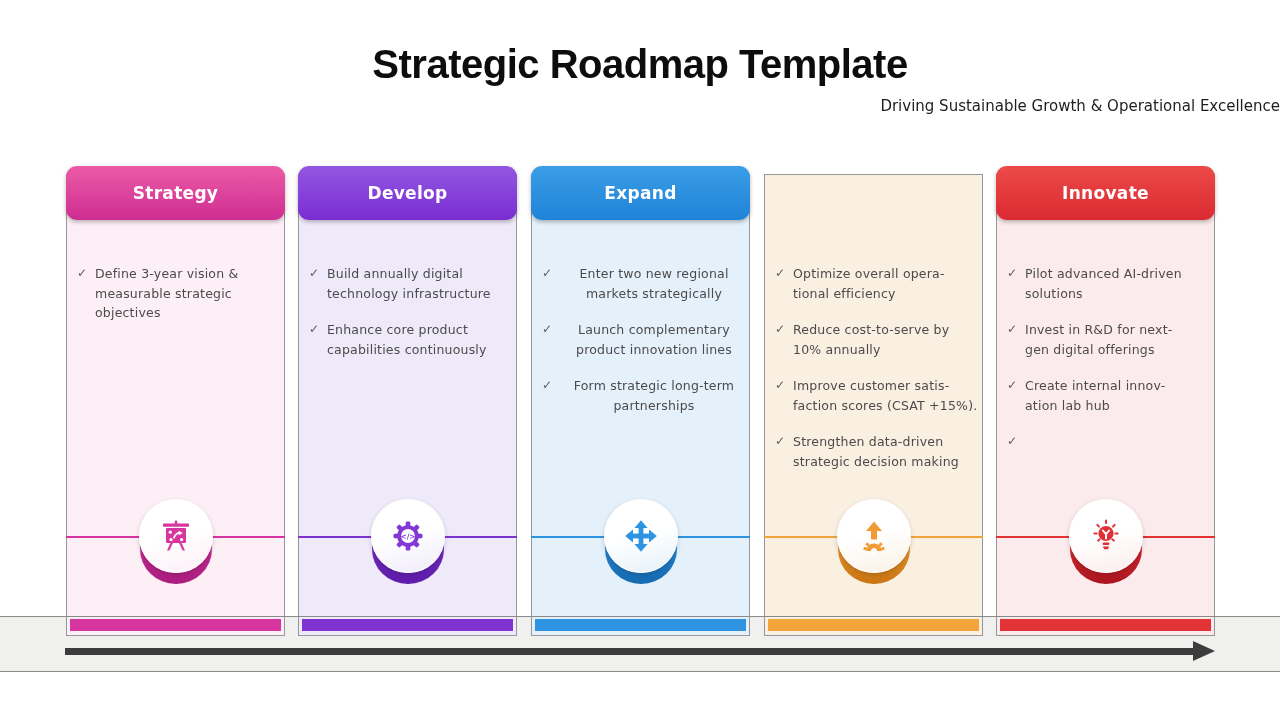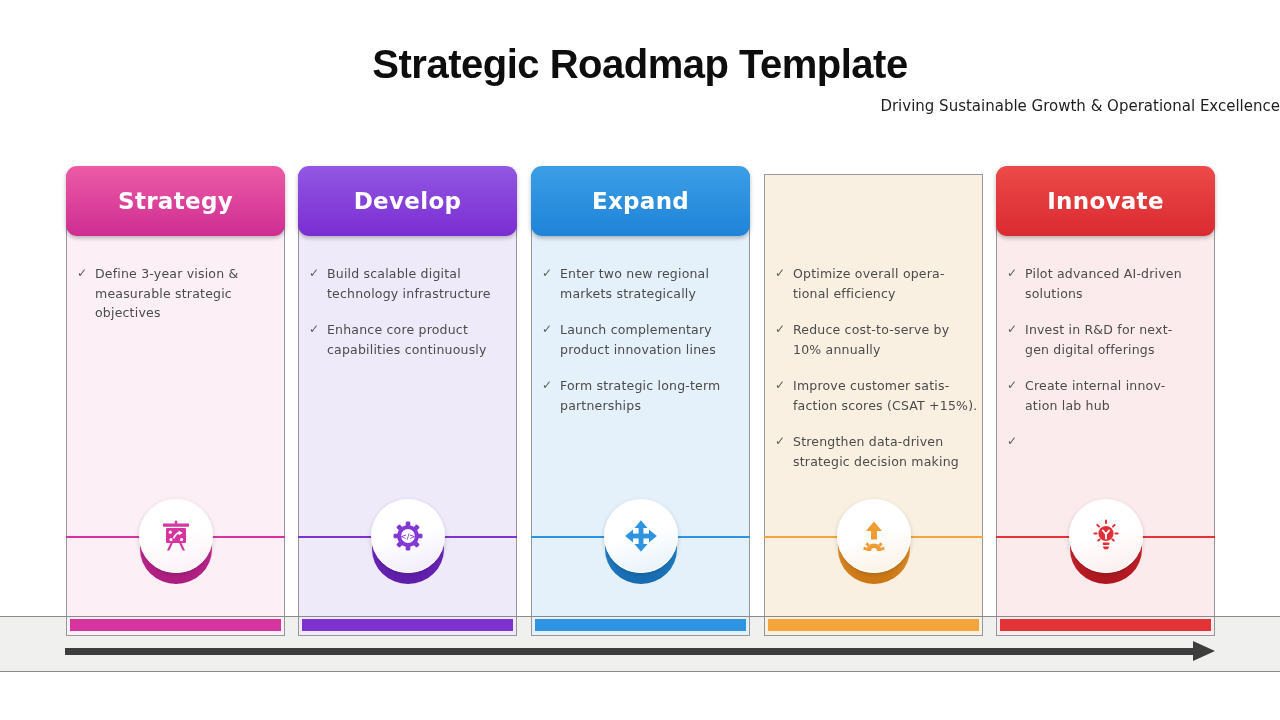--- a/index.html
+++ b/index.html
@@ -19,25 +19,25 @@
   .bandline.top{top:616px}
   .bandline.bot{top:671px}
   .tl-bar{position:absolute;left:65px;top:648px;width:1130px;height:7px;background:#3d3d3d;z-index:5;}
   .tl-head{position:absolute;left:1193px;top:641px;width:0;height:0;z-index:5;
            border-left:22px solid #3d3d3d;border-top:10.5px solid transparent;border-bottom:10.5px solid transparent;}
 
   
   .card{position:absolute;top:166px;width:219px;height:470px;z-index:1;}
   .cbody{position:absolute;left:0;right:0;top:8px;bottom:0;background:var(--body-tint);
          border:1px solid #96969b;box-sizing:border-box;}
-  .chead{position:absolute;left:0;right:0;top:0;height:70px;border-radius:11px;z-index:2;
+  .chead{position:absolute;left:0;right:0;top:0;height:54px;border-radius:11px;z-index:2;
          background:linear-gradient(180deg,var(--header-top),var(--header-bottom));
          box-shadow:0 2px 4px rgba(0,0,0,.28);
          display:flex;align-items:center;justify-content:center;
-         color:#ffffff;font-weight:bold;font-size:23px;letter-spacing:.3px;}
+         color:#ffffff;font-weight:bold;font-size:17px;letter-spacing:.3px;}
   .bullets{position:absolute;left:0;right:2px;top:98px;z-index:1;}
   .bullet{position:relative;padding-left:29px;margin-bottom:17px;
           font-size:12.5px;line-height:19.5px;color:#4b4b4b;letter-spacing:.2px;white-space:pre-line;}
   .check{position:absolute;left:11px;top:0;color:#5a5a5a;font-size:12px;line-height:19.5px;}
 
   .hline{position:absolute;left:0;right:0;top:370px;height:1.5px;background:var(--bar);z-index:1;}
 
   .badge{position:absolute;left:50%;top:333px;transform:translateX(-50%);width:74px;height:74px;z-index:2;}
   .crescent{position:absolute;left:1px;top:15px;width:72px;height:70px;border-radius:50%;
             background:linear-gradient(180deg,var(--bar) 20%,var(--shadow));}
@@ -91,21 +91,21 @@
     </div>
     <div class="bbar"></div>
   </div>
 
   <div class="card" style="left: 298px; --header-top: #9257e2; --header-bottom: #7a2dd2; --body-tint: #efeafa; --bar: #7e33d0; --shadow: #5d1ca8; --icon: #8338d6;">
     <div class="cbody"></div>
     <div class="chead">
       <span>Develop</span>
     </div>
     <div class="bullets">
-        <div class="bullet"><span class="check">✓</span><span>Build scalable digital
+        <div class="bullet"><span class="check">✓</span><span>Build annually digital
 technology infrastructure</span></div>
         <div class="bullet"><span class="check">✓</span><span>Enhance core product
 capabilities continuously</span></div>
       </div>
     <div class="hline"></div>
     <div class="badge">
       <div class="crescent"></div>
       <div class="circle">
         <svg width="36" height="36" viewBox="0 0 36 36">
           <g fill="currentColor">
@@ -120,21 +120,21 @@
             <circle cx="18" cy="18" r="10.8"></circle>
           </g>
           <circle cx="18" cy="18" r="6.9" fill="#ffffff"></circle>
           <text x="18" y="20.7" font-size="7.4" font-weight="bold" text-anchor="middle" font-family="DejaVu Sans, sans-serif" fill="currentColor">&lt;/&gt;</text>
         </svg>
       </div>
     </div>
     <div class="bbar"></div>
   </div>
 
-  <div class="card" style="left: 531px; --header-top: #3b9ee6; --header-bottom: #1f83d8; --body-tint: #e4f0fa; --bar: #2e93e0; --shadow: #1569af; --icon: #2e93e0;">
+  <div class="card" style="left: 531px; text-align: center; --header-top: #3b9ee6; --header-bottom: #1f83d8; --body-tint: #e4f0fa; --bar: #2e93e0; --shadow: #1569af; --icon: #2e93e0;">
     <div class="cbody"></div>
     <div class="chead">
       <span>Expand</span>
     </div>
     <div class="bullets">
         <div class="bullet"><span class="check">✓</span><span>Enter two new regional
 markets strategically</span></div>
         <div class="bullet"><span class="check">✓</span><span>Launch complementary
 product innovation lines</span></div>
         <div class="bullet"><span class="check">✓</span><span>Form strategic long-term

